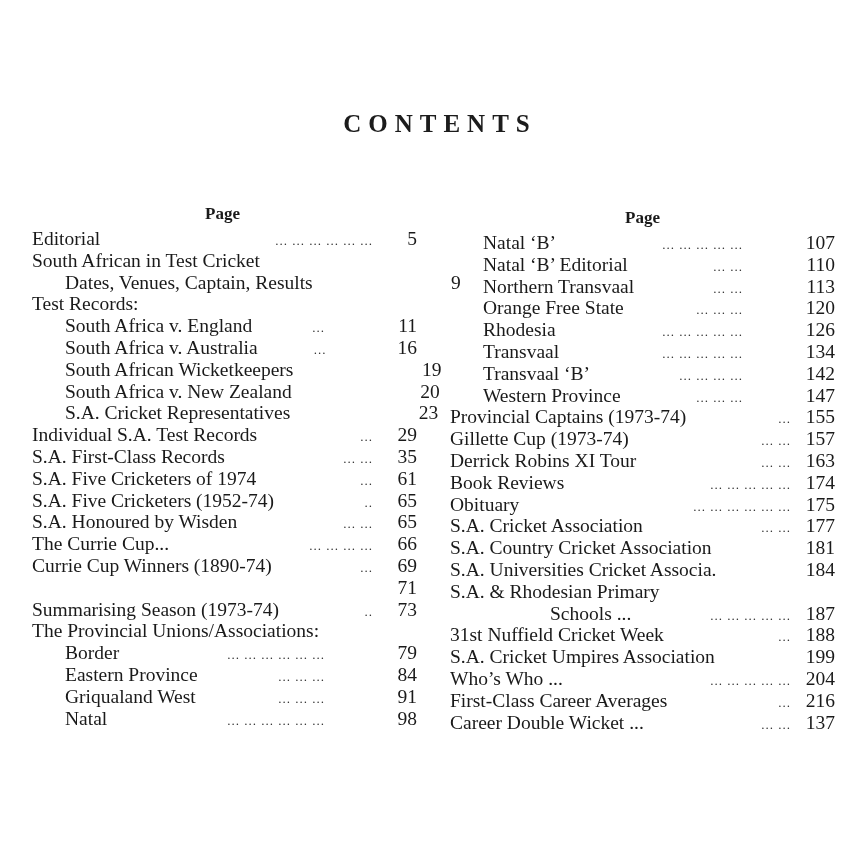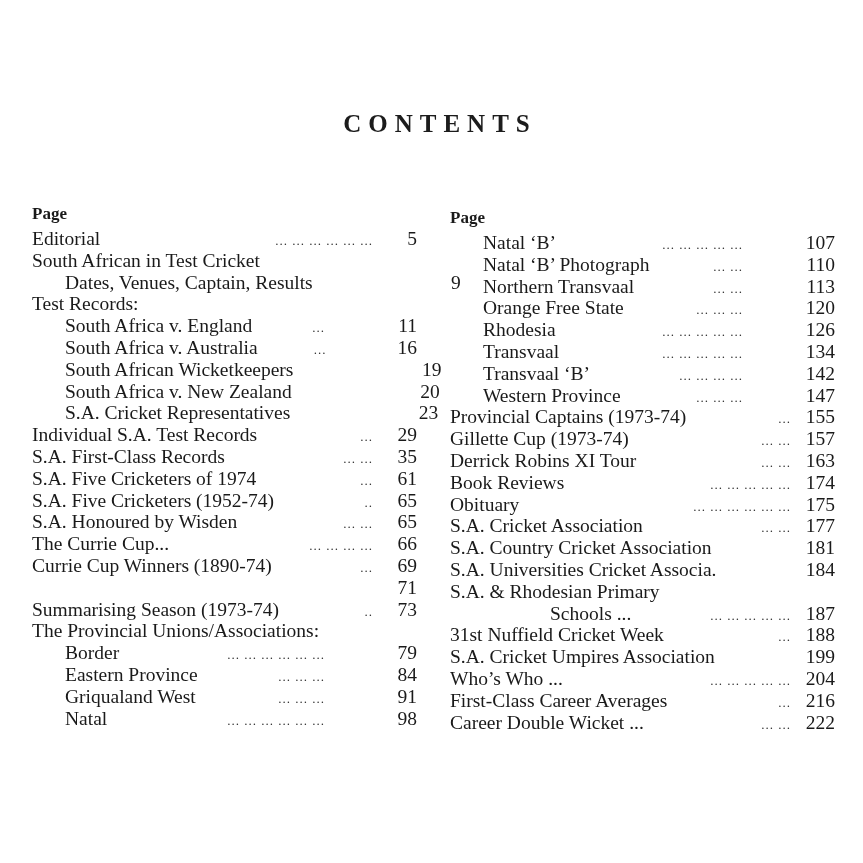--- a/index.html
+++ b/index.html
@@ -9,21 +9,21 @@
   }
   .title {
     position: absolute; top: 110px; left: 0; width: 880px; text-align: center;
     font-family: "Liberation Serif", serif; font-weight: bold; font-size: 25px;
     letter-spacing: 7px; color: #1c1c1c;
   }
   .col { position: absolute; }
   .col.left { left: 32px; top: 202px; width: 385px; }
   .col.right { left: 450px; top: 206px; width: 385px; }
   .page-head {
-    text-align: left; font-family: "Liberation Serif", serif; font-weight: bold;
+    text-align: center; font-family: "Liberation Serif", serif; font-weight: bold;
     font-size: 17px; height: 26px; line-height: 24px; padding-right: 2px;
   }
   .col.left .page-head { padding-right: 4px; }
   .col.right .page-head { padding-right: 0px; }
   .row {
     display: flex; align-items: baseline; height: 21.8px; line-height: 21.8px;
     font-family: "Liberation Serif", serif; font-size: 19.5px; white-space: nowrap;
   }
   .row .label { flex: 0 0 auto; }
   .row .dots {
@@ -161,21 +161,21 @@
 
 <div class="col right">
   <div class="page-head">Page</div>
   <div id="right-rows">
       <div class="row indent1">
         <span class="label">Natal ‘B’</span>
         <span class="dots">... ... ... ... ...</span>
         <span class="num">107</span>
       </div>
       <div class="row indent1">
-        <span class="label">Natal ‘B’ Photograph</span>
+        <span class="label">Natal ‘B’ Editorial</span>
         <span class="dots">... ...</span>
         <span class="num">110</span>
       </div>
       <div class="row indent1">
         <span class="label">Northern Transvaal</span>
         <span class="dots">... ...</span>
         <span class="num">113</span>
       </div>
       <div class="row indent1">
         <span class="label">Orange Free State</span>
@@ -268,16 +268,16 @@
         <span class="num">204</span>
       </div>
       <div class="row">
         <span class="label">First-Class Career Averages</span>
         <span class="dots">...</span>
         <span class="num">216</span>
       </div>
       <div class="row">
         <span class="label">Career Double Wicket ...</span>
         <span class="dots">... ...</span>
-        <span class="num">222</span>
+        <span class="num">137</span>
       </div>
     </div>
 </div>
 
 </body></html>

